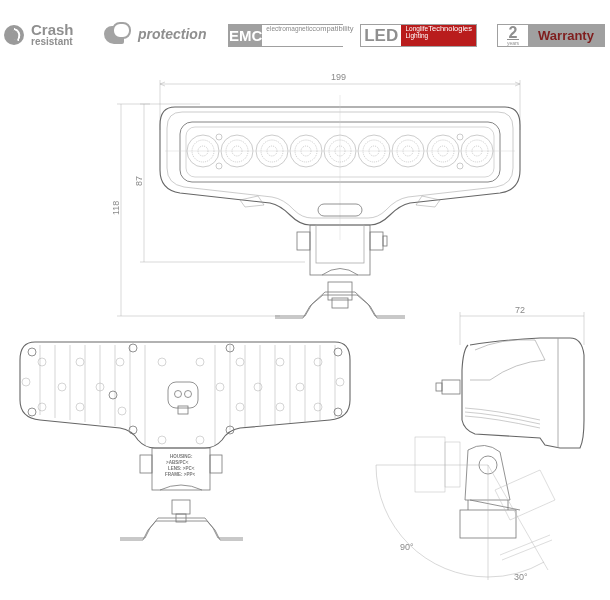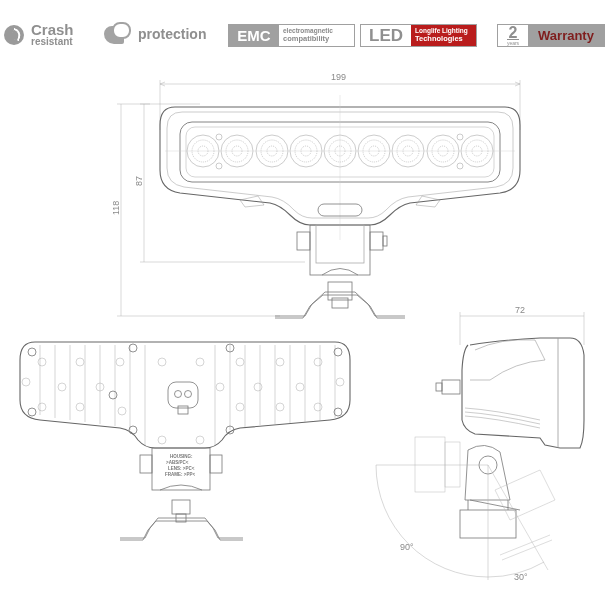--- a/index.html
+++ b/index.html
@@ -7,29 +7,29 @@
          font-family: "Liberation Sans", sans-serif; color: #8a8a8a; }
   .badges { position: absolute; left: 0; top: 12px; width: 610px; height: 50px; }
   .badge { position: absolute; display: flex; align-items: center; }
   .crash { left: 4px; top: 10px; }
   .crash .ico { width: 20px; height: 20px; border-radius: 50%; background: #9a9a9a; position: relative; }
   .crash .ico::after { content: ""; position: absolute; left: 8px; top: 4px; width: 7px; height: 9px;
         border: 2px solid #fff; border-left: none; border-bottom: none; border-radius: 0 8px 0 0; transform: rotate(20deg); }
   .crash .txt { margin-left: 7px; line-height: 1; }
   .crash .t1 { font-size: 15px; font-weight: bold; color: #8f8f8f; }
   .crash .t2 { font-size: 10px; font-weight: bold; color: #8f8f8f; }
-  .prot { left: 104px; top: 10px; }
+  .prot { left: 104px; top: 10px; font-style: italic; }
   .prot .ico { width: 28px; height: 24px; position: relative; }
   .prot .ico .a { position: absolute; left: 0; top: 4px; width: 20px; height: 18px; background: #a3a3a3; border-radius: 8px 4px 2px 10px; }
   .prot .ico .b { position: absolute; left: 8px; top: 0; width: 19px; height: 17px; background: #fff; border: 2px solid #a3a3a3; border-radius: 8px; box-sizing: border-box; }
   .prot .txt { margin-left: 6px; font-size: 14px; font-weight: bold; color: #8f8f8f; }
   .boxbadge { border: 1px solid #a0a0a0; height: 23px; top: 12px; box-sizing: border-box; }
   .boxbadge .big { height: 100%; display: flex; align-items: center; justify-content: center; font-weight: bold; }
-  .boxbadge .small { height: 100%; display: flex; flex-direction: column; justify-content: center; font-size: 6.5px; line-height: 1.15; padding: 0 4px; font-weight: bold; }
-  .emc { left: 228px; width: 127px; }
+  .boxbadge .small { height: 100%; display: flex; flex-direction: row; justify-content: center; font-size: 6.5px; line-height: 1.15; padding: 0 4px; }
+  .emc { left: 228px; width: 115px; }
   .emc .big { width: 50px; background: #a0a0a0; color: #fff; font-size: 15px; }
   .emc .small { color: #8a8a8a; background: #fff; }
   .led { left: 360px; width: 117px; }
   .led .big { width: 50px; background: #fff; color: #8f8f8f; font-size: 17px; }
   .led .small { flex: 1; background: #b91c1c; color: #fff; }
   .war { left: 497px; width: 108px; }
   .war .big { width: 30px; background: #fff; color: #8f8f8f; flex-direction: column; line-height: 0.85; }
   .war .big .n { font-size: 16px; }
   .war .big .y { font-size: 5px; font-weight: normal; border-top: 1px solid #8f8f8f; padding-top: 1px; }
   .war .wt { flex: 1; background: #a0a0a0; color: #7f1d1d; font-size: 13px; font-weight: bold; height: 100%; display: flex; align-items: center; justify-content: center; }

